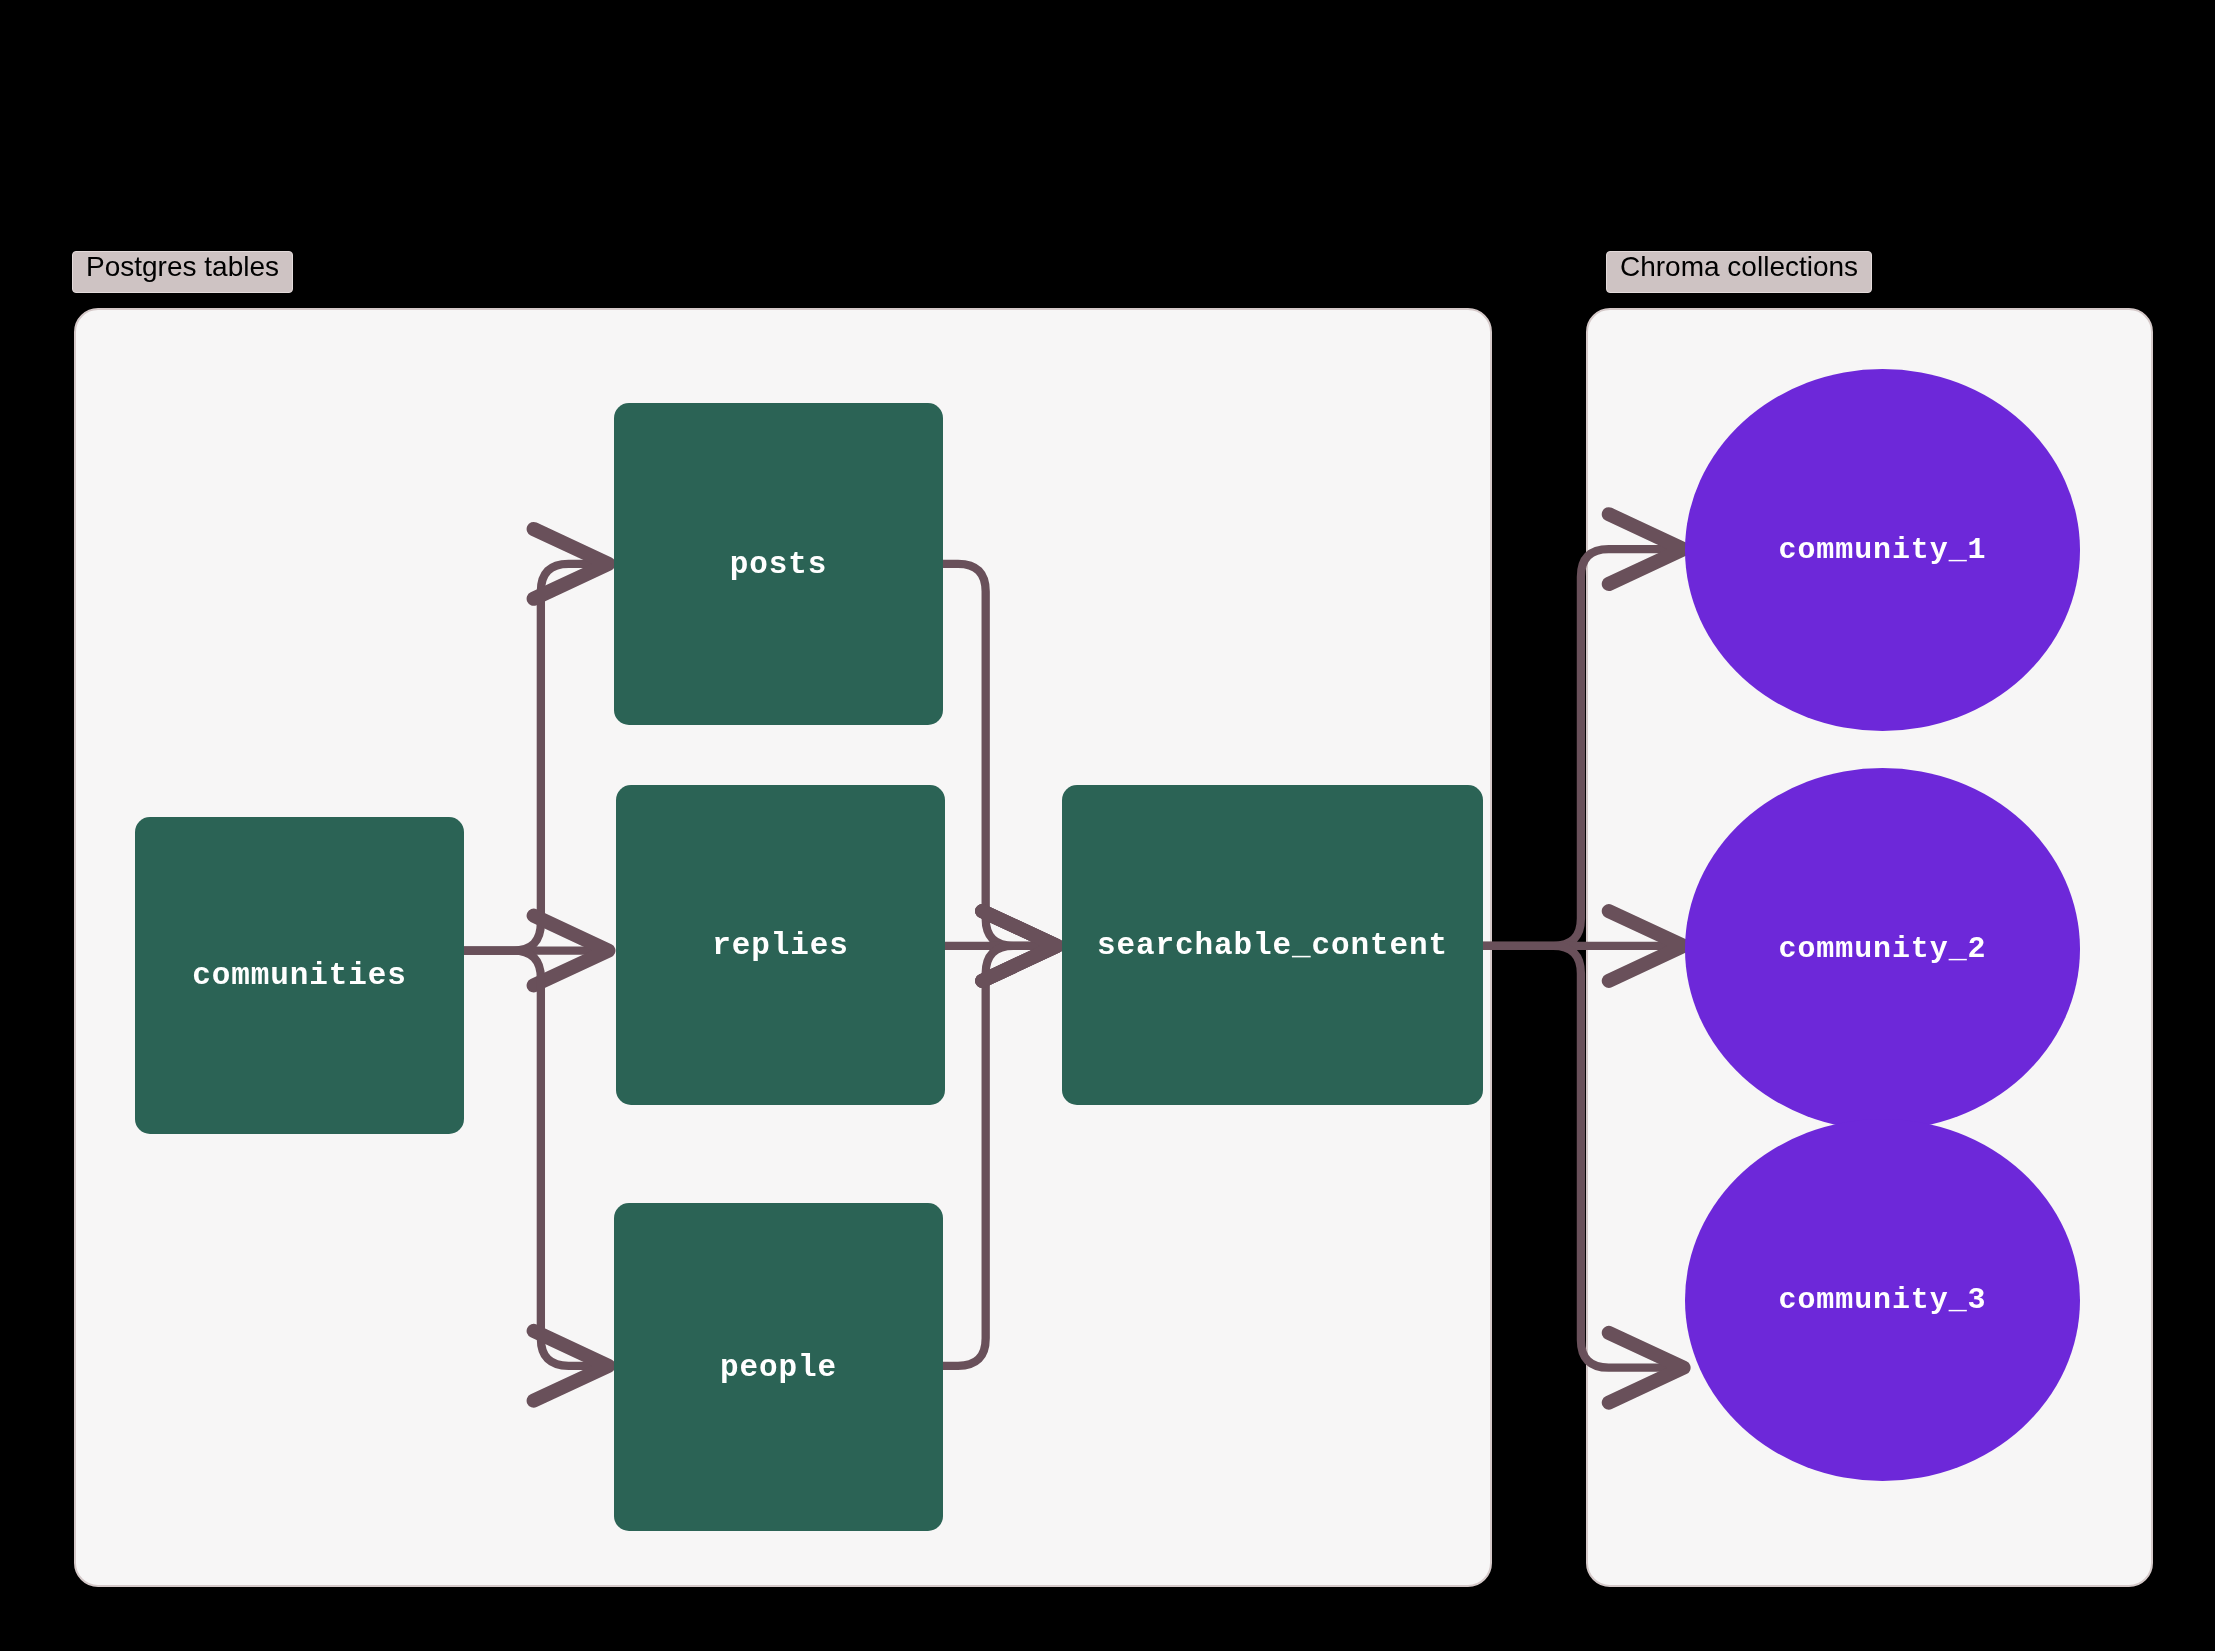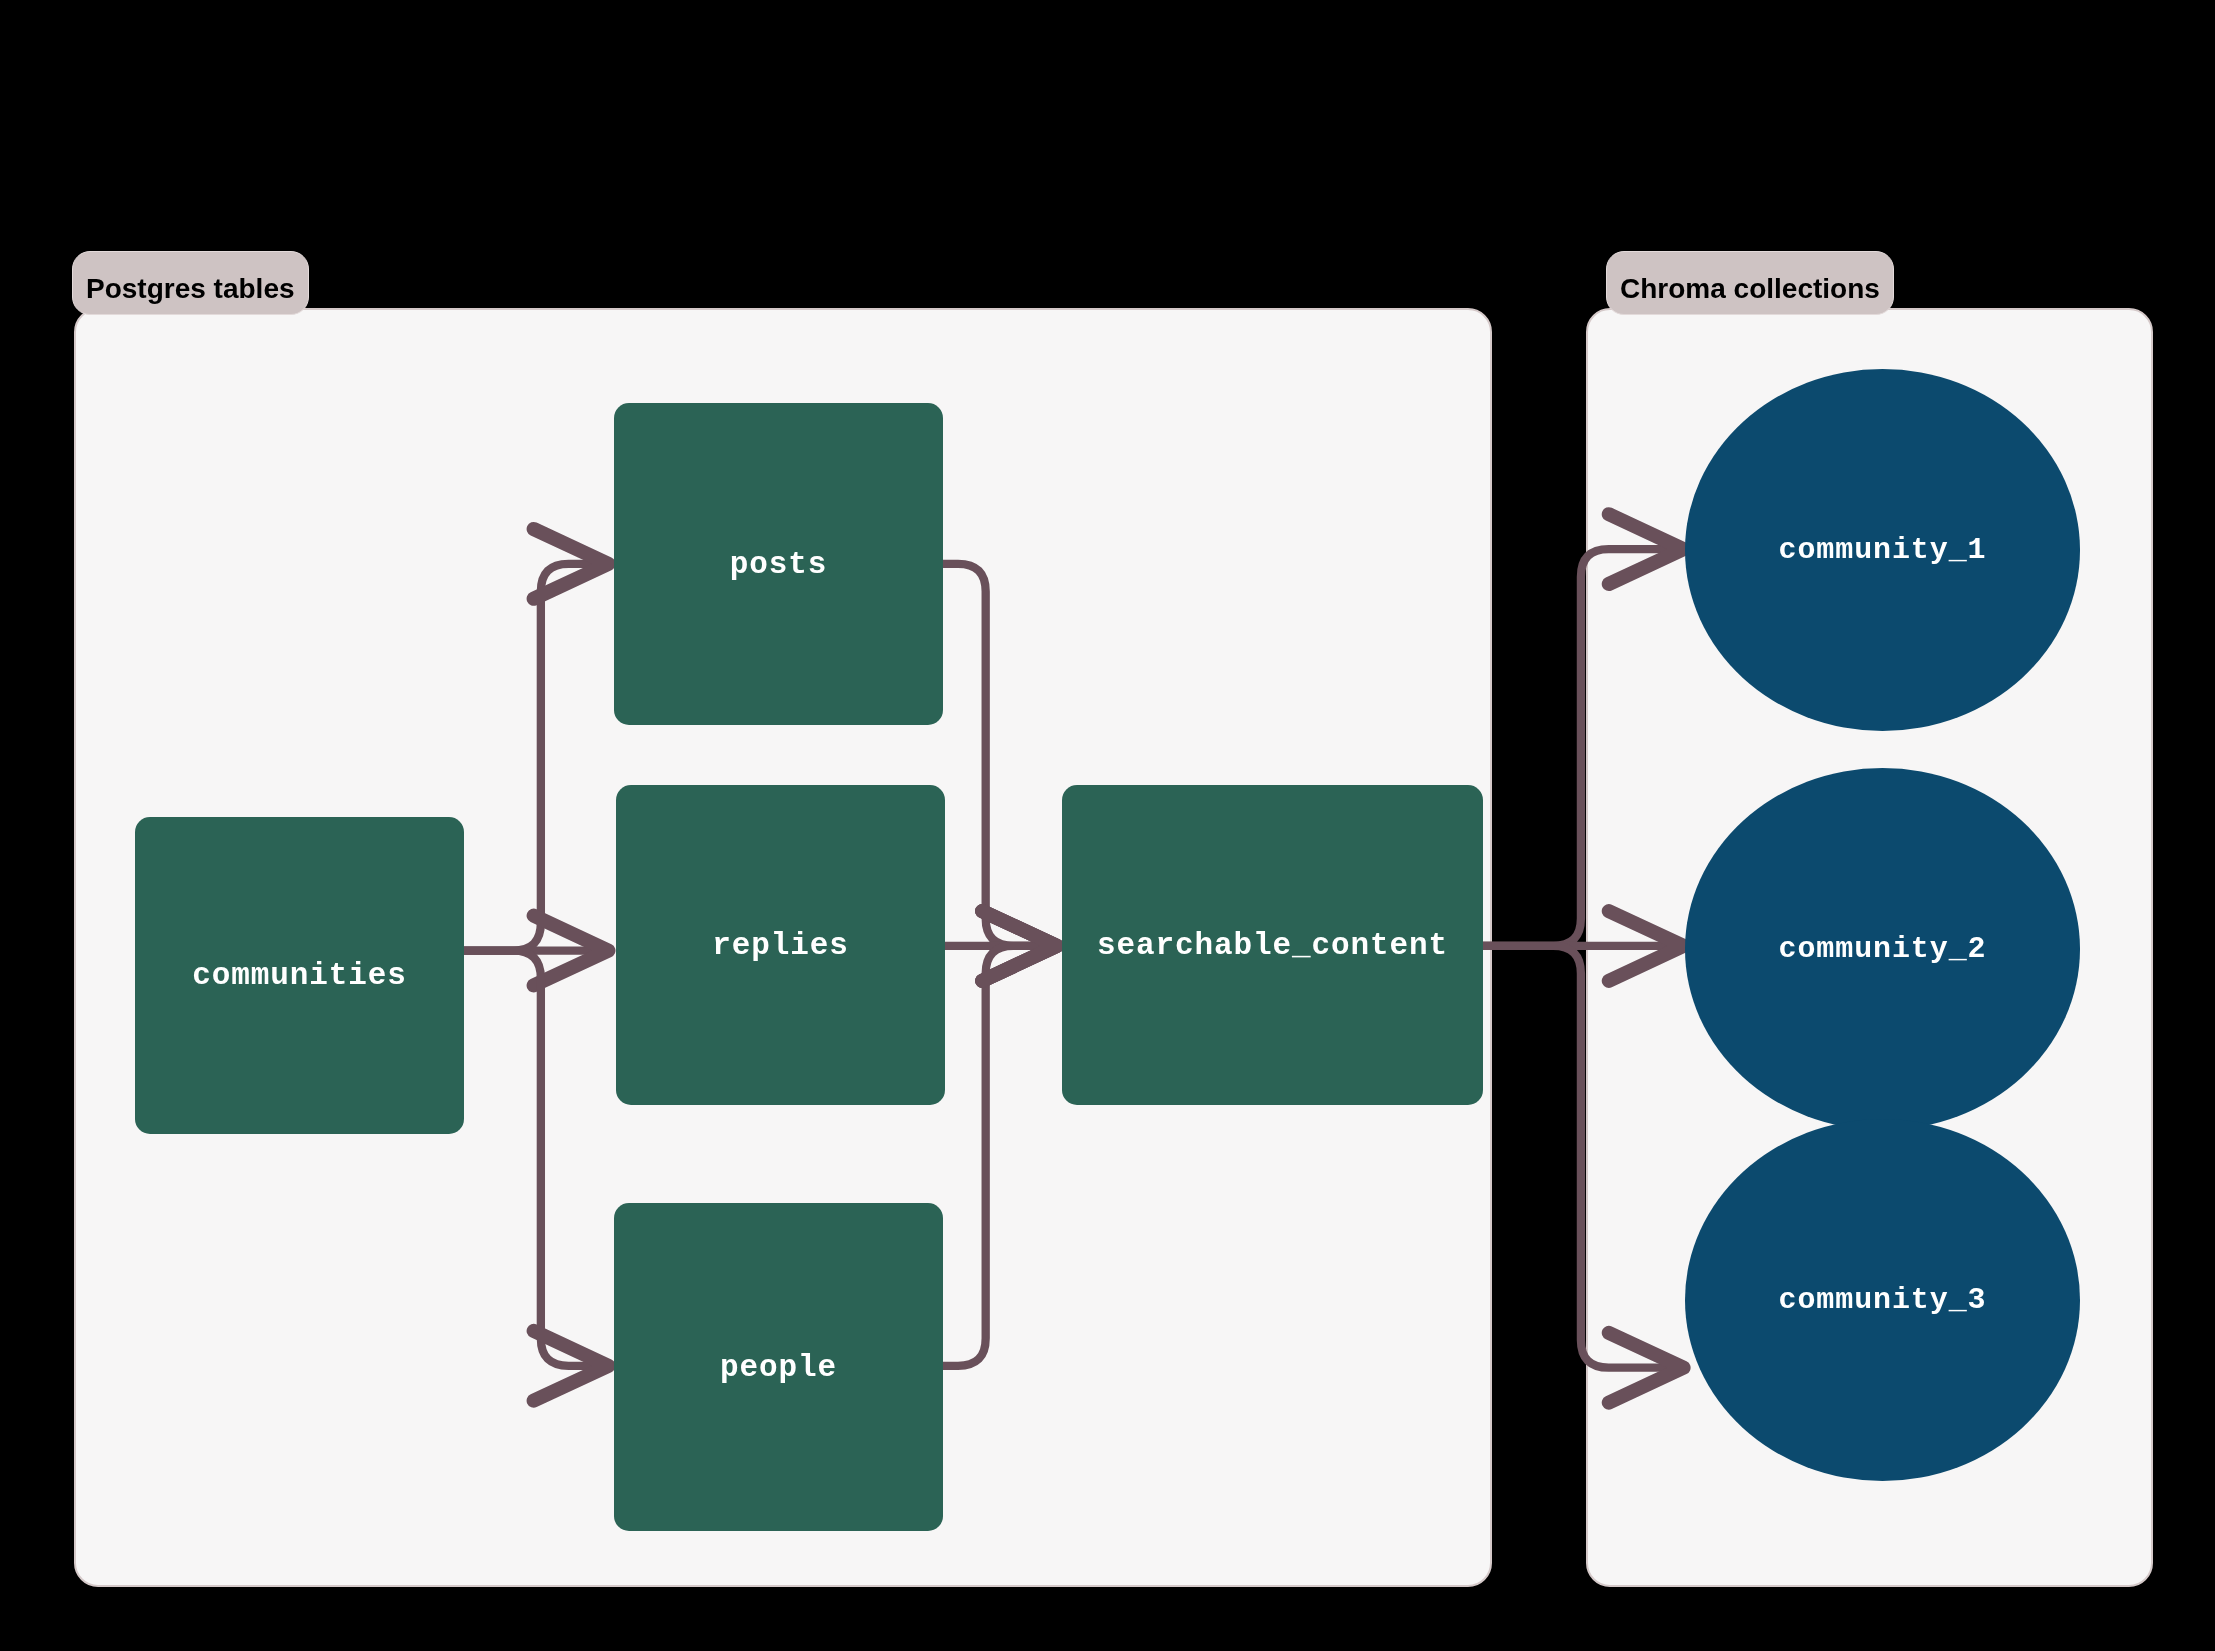--- a/index.html
+++ b/index.html
@@ -28,29 +28,28 @@
     font-weight: bold;
     letter-spacing: -1.4px;
     color: #212121;
     white-space: nowrap;
     user-select: none;
   }
   .group-label {
     position: absolute;
     background: #cec3c3;
     border: 1.8px solid #e3dada;
-    border-radius: 18px;
+    border-radius: 4px;
     color: #000000;
     font-family: "Liberation Sans", sans-serif;
     font-size: 28px;
     line-height: 1;
-    padding: 23px 13px 11px 13px;
+    padding: 1px 13px 11px 13px;
     white-space: nowrap;
     z-index: 6;
-    font-weight: bold;
   }
   #label-postgres { left: 72px; top: 251px; }
   #label-chroma   { left: 1606px; top: 251px; }
 
   .panel {
     position: absolute;
     background: #f7f6f6;
     border: 2.8px solid #d5c9c9;
     border-radius: 24px;
     box-sizing: border-box;
@@ -74,21 +73,21 @@
     align-items: center;
     justify-content: center;
     box-sizing: border-box;
     z-index: 5;
   }
   .node-box {
     background: #2b6355;
     border-radius: 15px;
   }
   .node-circle {
-    background: #0c4a6e;
+    background: #6d28d9;
     border-radius: 50%;
   }
   .node-label {
     font-family: "Liberation Mono", "DejaVu Sans Mono", monospace;
     font-size: 31px;
     font-weight: bold;
     color: #ffffff;
     letter-spacing: 0.9px;
     white-space: nowrap;
     user-select: none;

